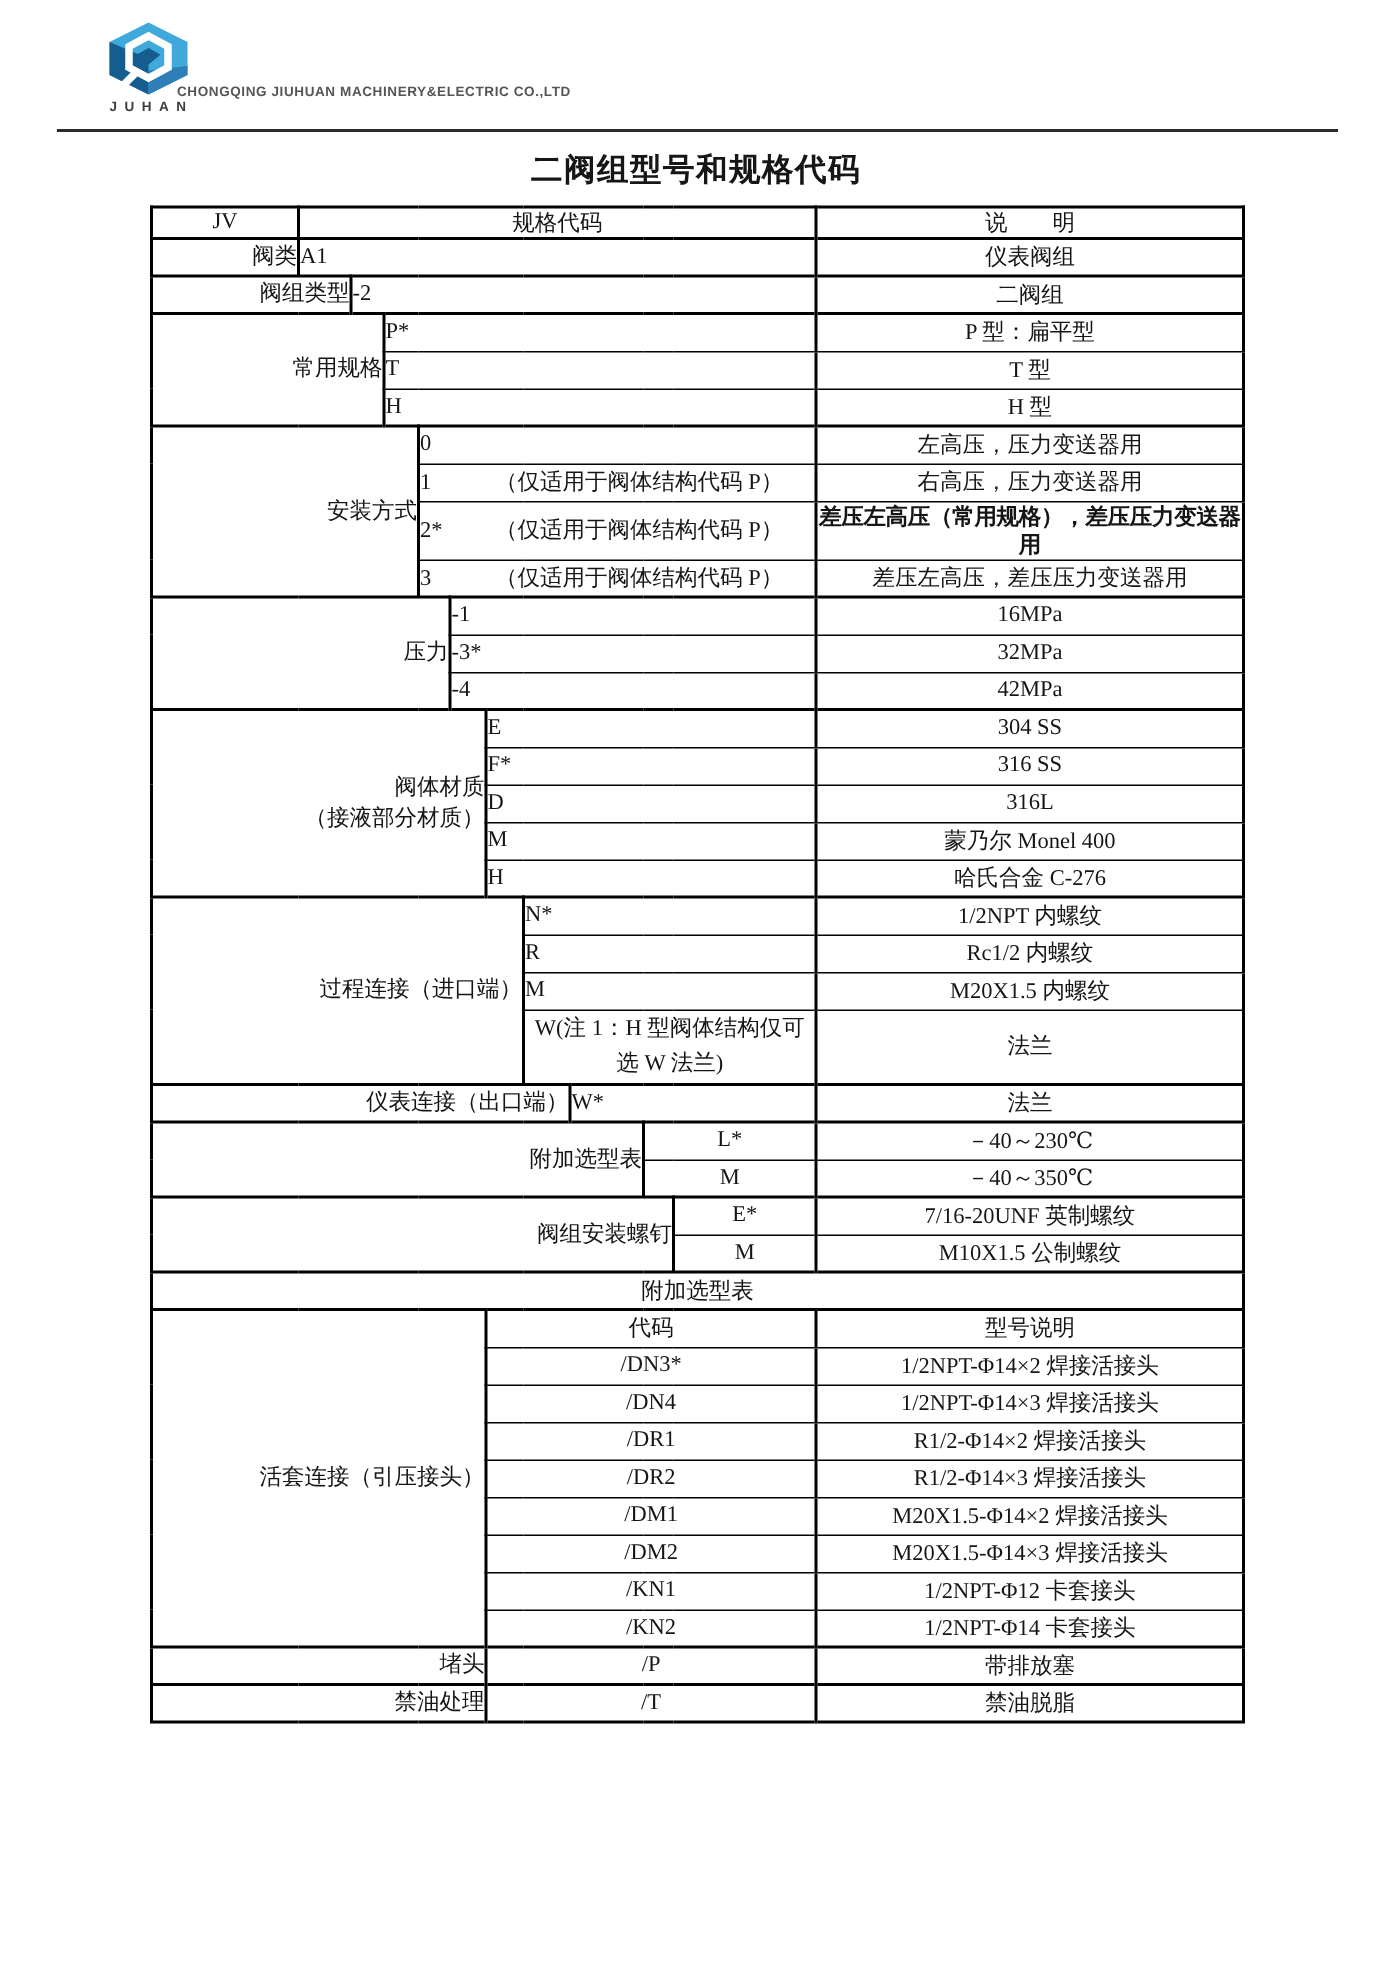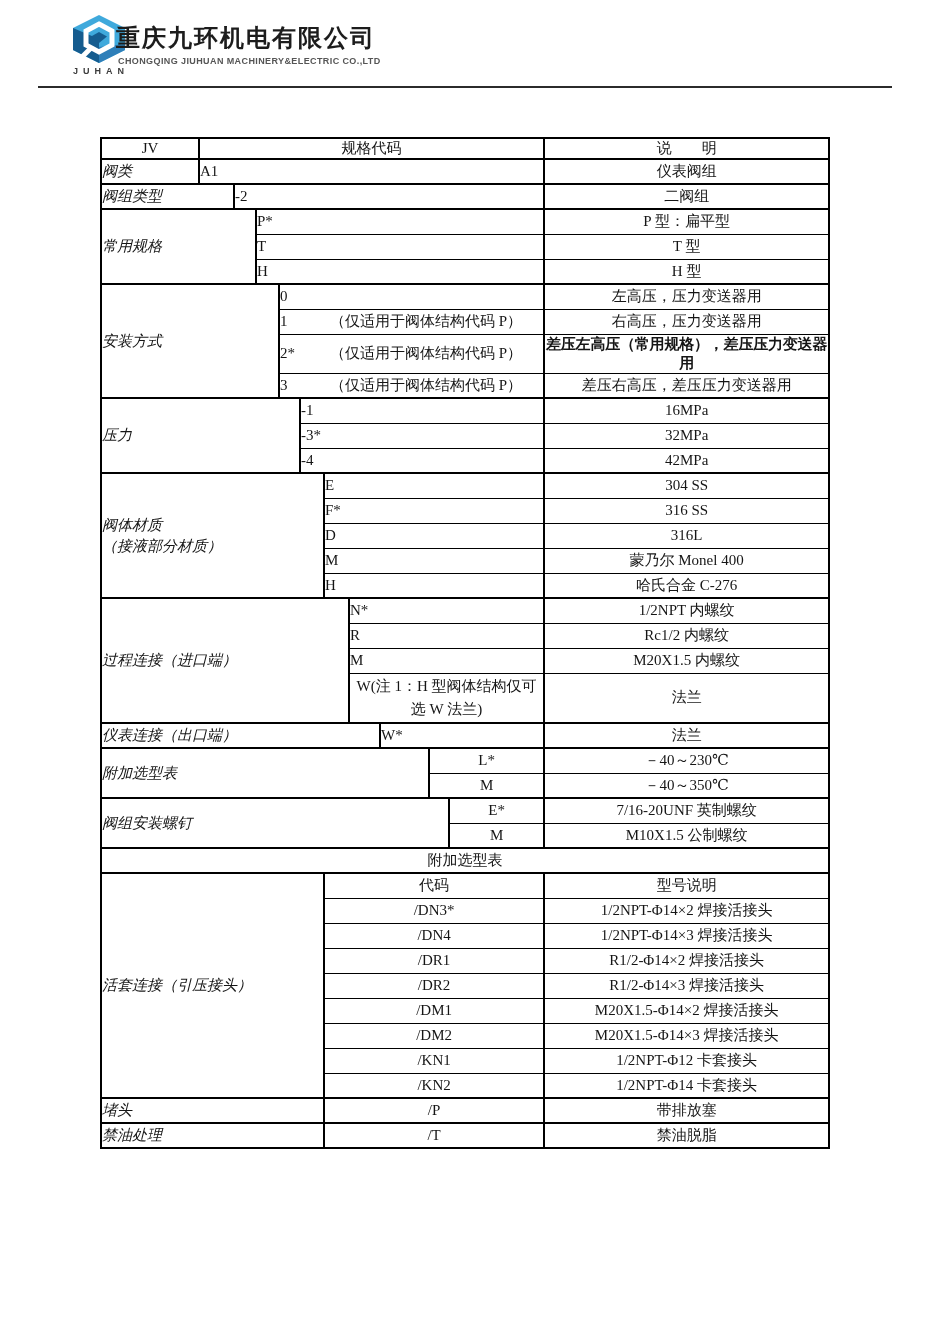--- a/index.html
+++ b/index.html
@@ -24,21 +24,21 @@
     text-align:center;font-size:21px;font-weight:bold;letter-spacing:1px;color:#161616;}
   
   table.spec{position:absolute;left:100px;top:137px;width:728px;
     border-collapse:collapse;table-layout:fixed;border:2px solid #000;}
   table.spec td{border-left:2px solid #000;border-right:2px solid #000;
     border-top:1px solid #000;border-bottom:1px solid #000;
     font-size:15px;padding:0;vertical-align:middle;overflow:hidden;color:#151515;}
   table.spec td.sec{border-top:2px solid #000;}
   td.center{text-align:center;}
   td.codecell{text-align:left;padding:0 4px 0 8px;white-space:nowrap;}
-  td.labelcell{text-align:left;white-space:pre-line;line-height:1.35;font-style:italic;}
+  td.labelcell{text-align:right;white-space:pre-line;line-height:1.35;}
   td.wrapcell{white-space:normal;line-height:1.5;padding:2px 6px 2px 8px;text-align:center;}
   td.bold13{font-weight:bold;font-size:12.5px;letter-spacing:-0.2px;}
   td.apphead{font-size:16.5px;}
   span.cpart{display:inline-block;min-width:50px;}
   span.npart{display:inline-block;}
 </style>
 </head>
 <body>
 
 <div class="page">
@@ -50,24 +50,24 @@
       <polygon id="lg-b" points="5,14 5,36 31,49 31,25" fill="#155C8F"></polygon>
       <polygon id="lg-c" points="31,49 57,36 57,30 31,33" fill="#2E7FB9"></polygon>
 
       <polygon points="31,10 44,17 44,31 31,38 18,31 18,17" fill="none" stroke="#ffffff" stroke-width="5"></polygon>
       <line x1="24" y1="33" x2="14" y2="43" stroke="#ffffff" stroke-width="5"></line>
 
       <polygon id="lg-d" points="31,18 39,22.5 31,29 23,22.5" fill="#155C8F"></polygon>
     </svg>
     <div class="logo-brand">JUHAN</div>
   </div>
-  <div class="company-cn">重庆九环机电有限公司</div>
   <div class="company-en">CHONGQING JIUHUAN MACHINERY&amp;ELECTRIC CO.,LTD</div>
   <div class="hdr-rule"></div>
 
+  <h1 class="doc-title">二阀组型号和规格代码</h1>
 
   <table class="spec">
     <colgroup id="spec-cols">
         <col style="width: 98px;">
         <col style="width: 35px;">
         <col style="width: 22px;">
         <col style="width: 23px;">
         <col style="width: 21px;">
         <col style="width: 24px;">
         <col style="width: 25px;">
@@ -114,21 +114,21 @@
         <tr style="height: 25px;">
           <td colspan="7" class="codecell"><span class="cpart">1</span><span class="npart">（仅适用于阀体结构代码 P）</span></td>
           <td class="center">右高压，压力变送器用</td>
         </tr>
         <tr style="height: 25px;">
           <td colspan="7" class="codecell"><span class="cpart">2*</span><span class="npart">（仅适用于阀体结构代码 P）</span></td>
           <td class="center bold13">差压左高压（常用规格），差压压力变送器用</td>
         </tr>
         <tr style="height: 25px;">
           <td colspan="7" class="codecell"><span class="cpart">3</span><span class="npart">（仅适用于阀体结构代码 P）</span></td>
-          <td class="center">差压右高压，差压压力变送器用</td>
+          <td class="center">差压左高压，差压压力变送器用</td>
         </tr>
         <tr style="height: 25px;">
           <td colspan="5" rowspan="3" class="labelcell sec">压力</td>
           <td colspan="6" class="codecell sec">-1</td>
           <td class="center sec">16MPa</td>
         </tr>
         <tr style="height: 25px;">
           <td colspan="6" class="codecell">-3*</td>
           <td class="center">32MPa</td>
         </tr>

